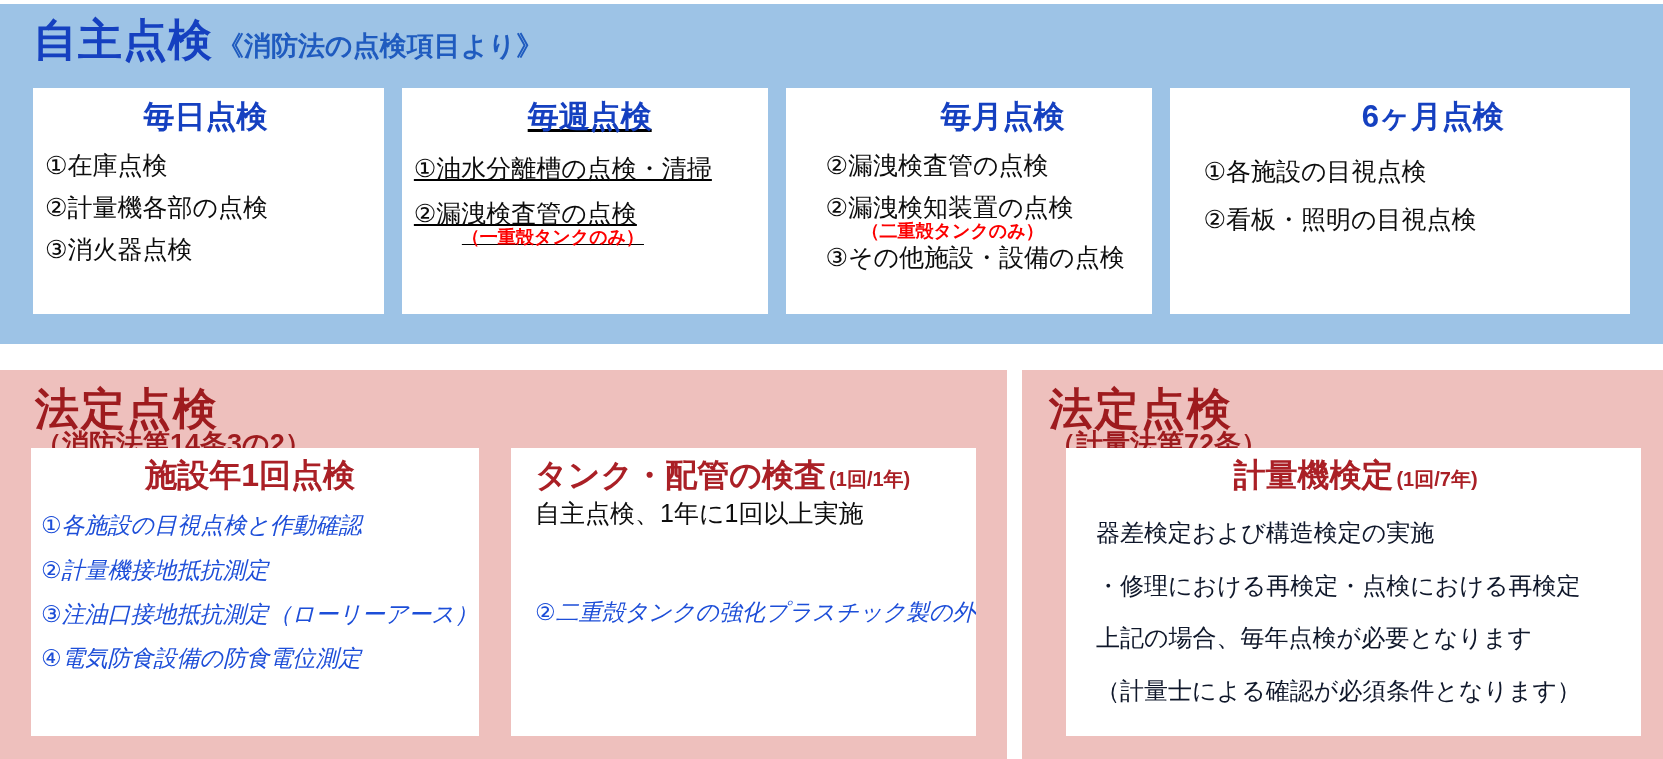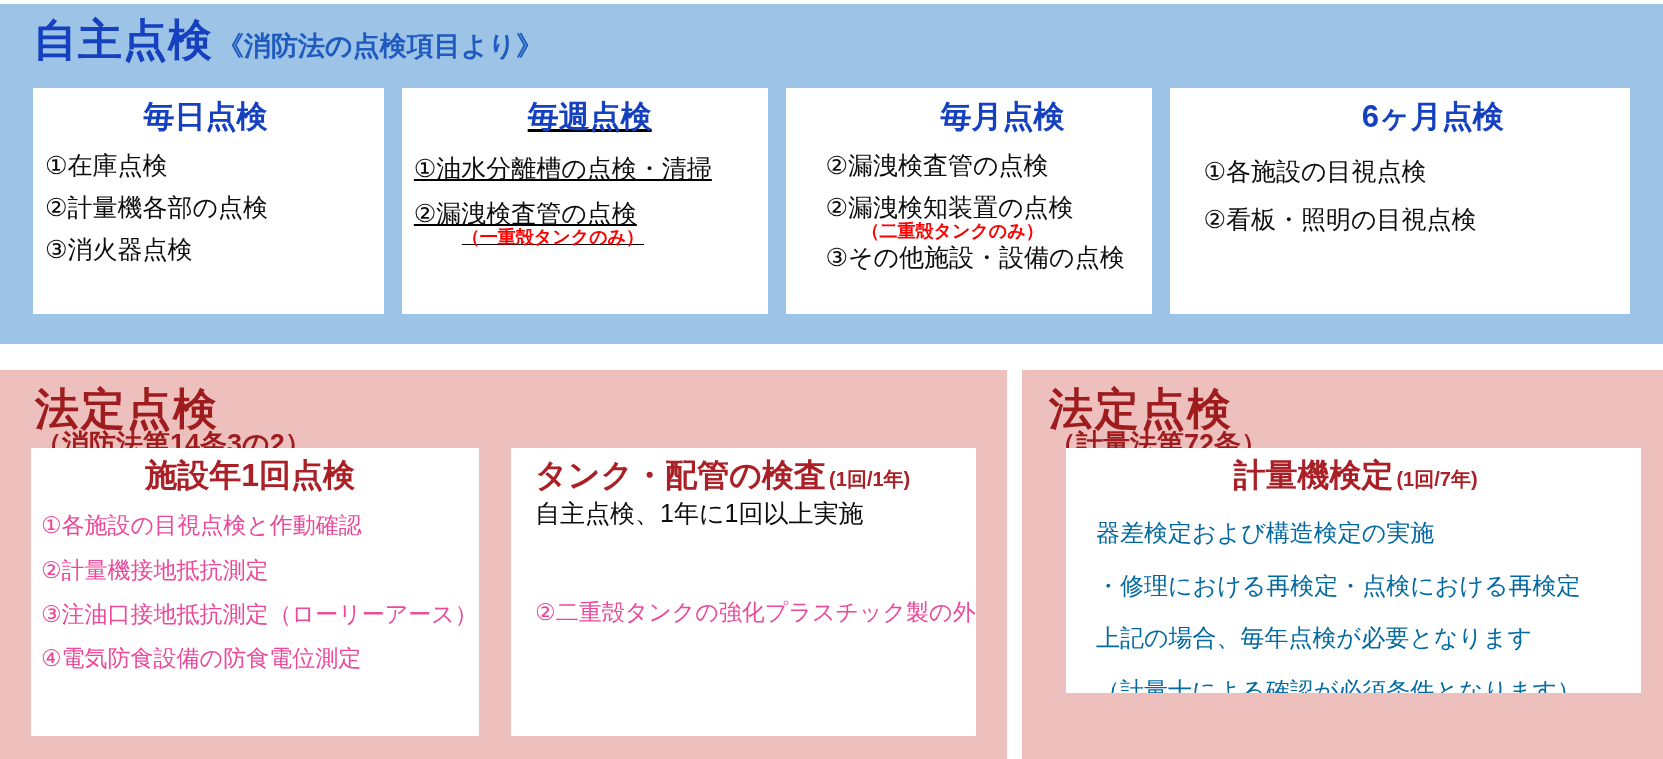--- a/index.html
+++ b/index.html
@@ -172,21 +172,21 @@
     overflow: hidden;
   }
   .pc-1 { width: 453px; padding: 8px 10px; }
   .pc-2 { width: 470px; padding: 8px 10px; }
 
   .pink-card-right {
     position: absolute;
     left: 44px;
     top: 78px;
     width: 575px;
-    height: 245px;
+    height: 288px;
     background: #ffffff;
     box-sizing: border-box;
     padding: 8px 14px;
     overflow: hidden;
   }
 
   .pink-card .pcard-title,
   .pink-card-right .pcard-title {
     font-size: 32px;
     font-weight: bold;
@@ -199,41 +199,42 @@
     font-weight: bold;
     color: #aa2026;
     margin-left: 3px;
   }
   .pc-1 .pcard-title { text-align: center; padding-right: 10px; margin-bottom: 4px; }
   .pc-2 .pcard-title { text-align: left; padding-left: 14px; margin-bottom: 2px; }
   .pink-card-right .pcard-title { text-align: center; padding-left: 4px; margin-bottom: 6px; }
 
   .pink-card .pitem {
     font-size: 23px;
-    color: #ec4899;
+    color: #1d4ed8;
     line-height: 1.1;
     white-space: nowrap;
     margin-top: 20px;
+    font-style: italic;
   }
   .pc-1 .pitem { margin-top: 19px; }
   .pc-1 .pitem:first-of-type { margin-top: 14px; }
   .pc-2 .lead {
     font-size: 25px;
     color: #0d0d0d;
     line-height: 1.1;
     white-space: nowrap;
     padding-left: 14px;
     margin-top: 6px;
   }
   .pc-2 .spacer { height: 50px; }
   .pc-2 .pitem { font-size: 23px; padding-left: 14px; margin-top: 22px; }
 
   .pink-card-right .pitem {
     font-size: 24px;
-    color: #0369a1;
+    color: #0f172a;
     line-height: 1.1;
     white-space: nowrap;
     margin-top: 26px;
     padding-left: 16px;
   }
   .pink-card-right .pitem:first-of-type { margin-top: 14px; }
 </style>
 </head>
 <body>
 

